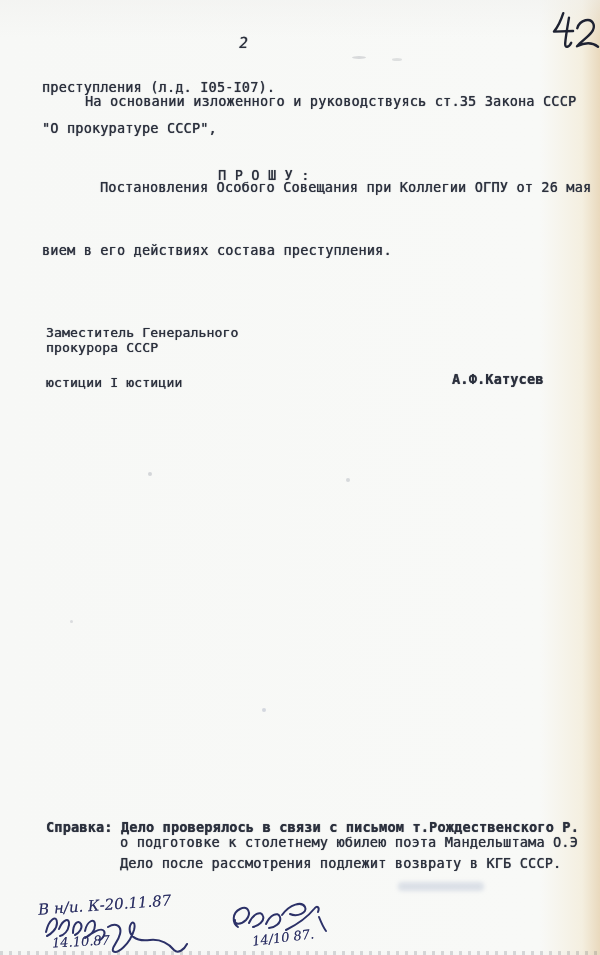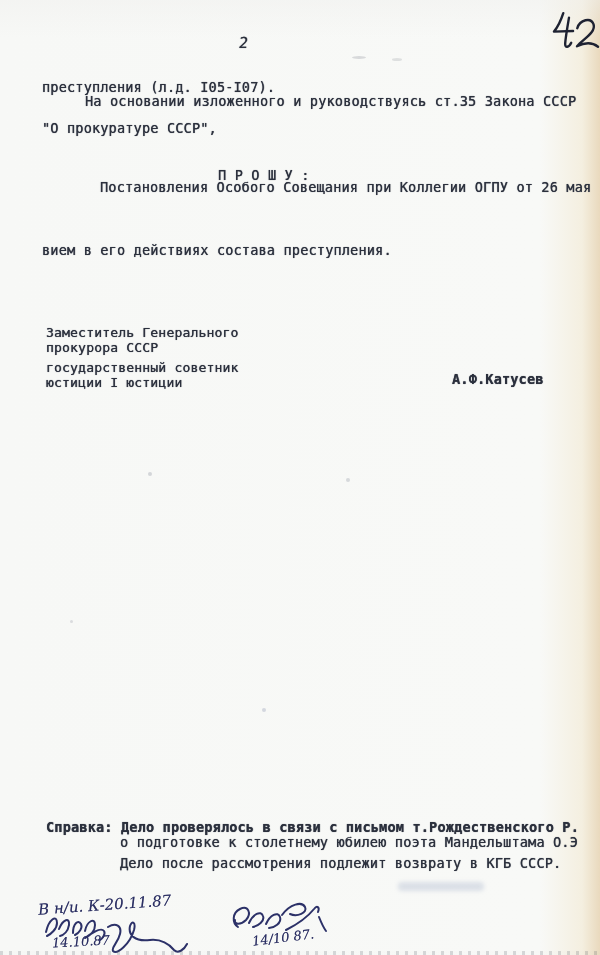--- a/index.html
+++ b/index.html
@@ -66,21 +66,20 @@
   <div class="t" style="left:85px;top:94px;">На основании изложенного и руководствуясь ст.35 Закона СССР</div>
   <div class="t" style="left:42px;top:121px;">"О прокуратуре СССР",</div>
 
   <div class="t" style="left:218px;top:168px;font-weight:normal;">П Р О Ш У :</div>
 
   <div class="t" style="left:68px;top:180px;padding-left:32px;">Постановления Особого Совещания при Коллегии ОГПУ от 26 мая</div>
   <div class="t" style="left:42px;top:243px;">вием в его действиях состава преступления.</div>
 
   <div class="t sig-line" style="left:46px;top:326px;">Заместитель Генерального</div>
   <div class="t sig-line" style="left:46px;top:341px;text-align:right;">прокурора СССР</div>
-  <div class="t sig-line" style="left:46px;top:361px;">государственный советник</div>
   <div class="t sig-line" style="left:46px;top:376px;">юстиции I юстиции</div>
   <div class="t" style="left:452px;top:372px;font-weight:bold;">А.Ф.Катусев</div>
 
   <div class="t" style="left:46px;top:820px;font-weight:bold;">Справка: Дело проверялось в связи с письмом т.Рождественского Р.</div>
   <div class="t" style="left:120px;top:835px;">о подготовке к столетнему юбилею поэта Мандельштама О.Э</div>
   <div class="t" style="left:120px;top:856px;">Дело после рассмотрения подлежит возврату в КГБ СССР.</div>
 
   <div class="hw-text" style="left:38px;top:896px;font-size:15px;transform:rotate(-4deg);">В н/и. К-20.11.87</div>
 
   <svg style="left:40px;top:906px;" width="150" height="48" viewBox="0 0 150 48">

